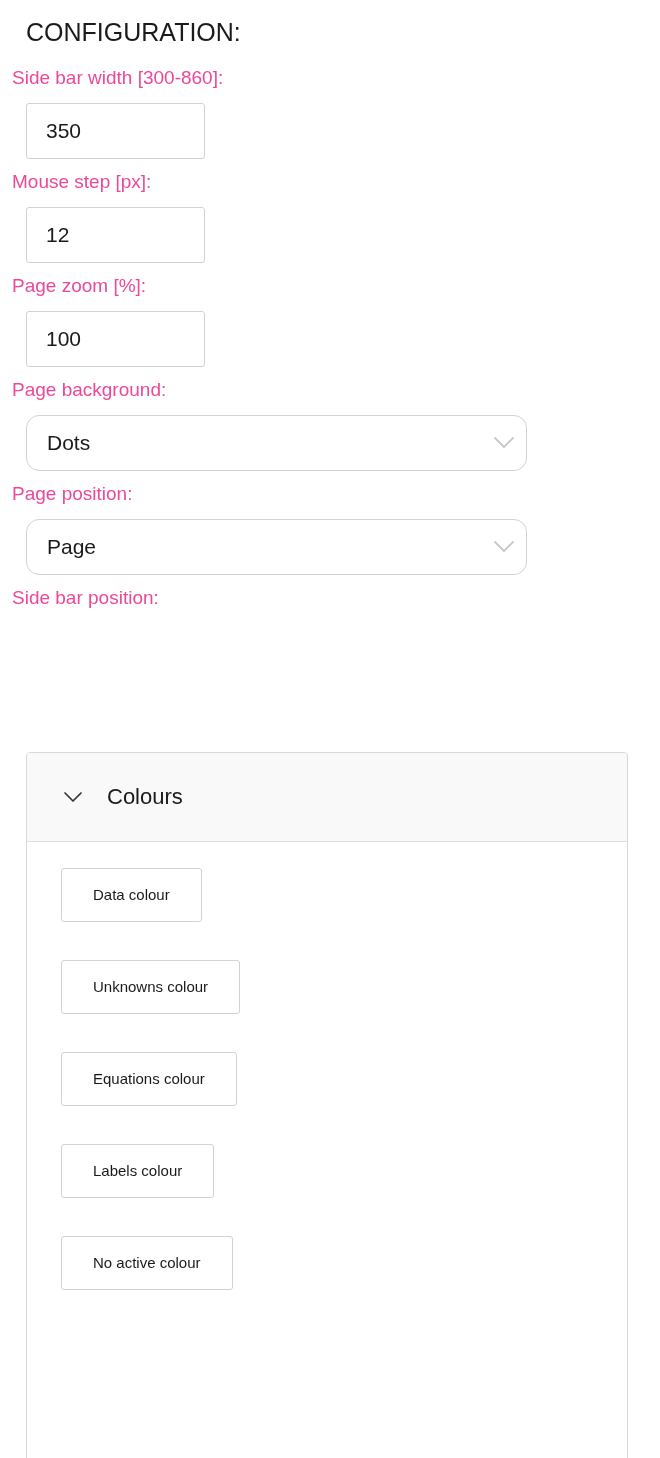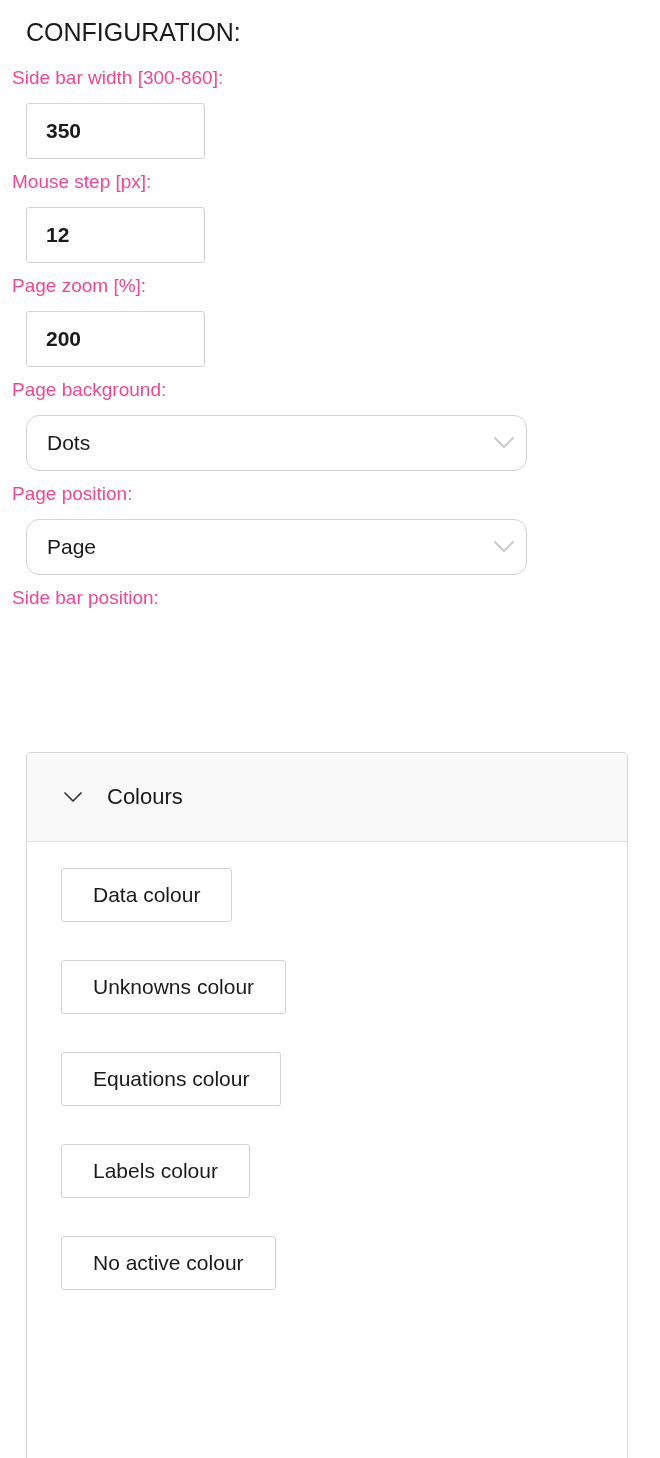--- a/index.html
+++ b/index.html
@@ -51,21 +51,20 @@
     border: 1px solid #d2d2d2;
     border-radius: 3px;
     background: #ffffff;
     font-family: "Liberation Sans", sans-serif;
     font-size: 21px;
     color: #1a1a1a;
     padding: 0 0 0 19px;
     outline: none;
     display: flex;
     align-items: center;
-    font-weight: bold;
   }
 
   .select-box {
     position: absolute;
     left: 26px;
     width: 501px;
     height: 56px;
     border: 1px solid #d2d2d2;
     border-radius: 13px;
     background: #ffffff;
@@ -130,21 +129,21 @@
   }
 
   .colour-btn {
     display: block;
     height: 54px;
     margin-bottom: 38px;
     border: 1px solid #d2d2d2;
     border-radius: 3px;
     background: #ffffff;
     font-family: "Liberation Sans", sans-serif;
-    font-size: 21px;
+    font-size: 15px;
     color: #1a1a1a;
     padding: 0 31px;
     cursor: pointer;
     line-height: 52px;
     text-align: center;
     white-space: nowrap;
   }
   .colour-btn:last-child { margin-bottom: 0; }
 </style>
 </head>
@@ -154,21 +153,21 @@
 
   <div class="config-title">CONFIGURATION:</div>
 
   <div class="field-label" style="top:67px;">Side bar width [300-860]:</div>
   <div class="text-input" style="top:103px;">350</div>
 
   <div class="field-label" style="top:171px;">Mouse step [px]:</div>
   <div class="text-input" style="top:207px;">12</div>
 
   <div class="field-label" style="top:275px;">Page zoom [%]:</div>
-  <div class="text-input" style="top:311px;">200</div>
+  <div class="text-input" style="top:311px;">100</div>
 
   <div class="field-label" style="top:379px;">Page background:</div>
   <div class="select-box" style="top:415px;">
     <span class="select-value">Dots</span>
     <span class="select-chevron">
       <svg width="22" height="14" viewBox="0 0 22 14">
           <path d="M2 2 L11 11 L20 2" fill="none" stroke="#c8c8c8" stroke-width="1.8" stroke-linecap="round" stroke-linejoin="round"></path>
         </svg>
     </span>
   </div>

